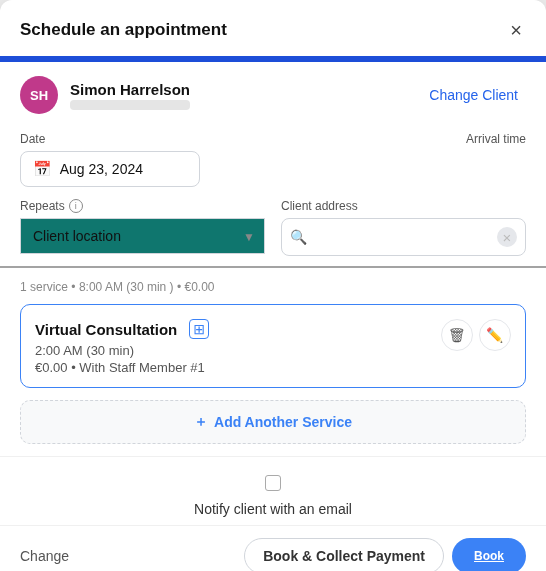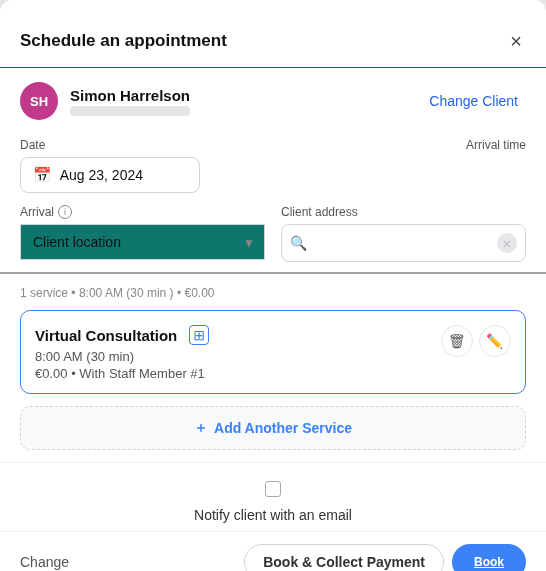--- a/index.html
+++ b/index.html
@@ -19,22 +19,21 @@
       box-shadow: 0 4px 24px rgba(0,0,0,0.18);
       overflow: hidden;
       display: flex;
       flex-direction: column;
     }
     .modal-header {
       display: flex;
       align-items: center;
       justify-content: space-between;
       padding: 18px 20px 14px 20px;
-      border-bottom: 1px solid #1d4ed8;
-      margin-top: 11px;
+      border-bottom: 6px solid #1d4ed8;
     }
     .modal-title {
       font-size: 17px;
       font-weight: 700;
       color: #111;
     }
     .close-btn {
       background: none;
       border: none;
       cursor: pointer;
@@ -408,21 +407,21 @@
         </div>
       </div>
       <div class="form-group auto">
         <span class="form-label">Arrival time</span>
       </div>
     </div>
 
     <div class="location-row">
       <div class="form-group half">
         <span class="form-label">
-          <span>Arrival</span>
+          <span>Repeats</span>
           <span class="info-icon">i</span>
         </span>
         <div class="select-wrapper">
           <select class="select-input">
             <option>Client location</option>
             <option>My location</option>
             <option>Other</option>
           </select>
           <span class="select-arrow">▼</span>
         </div>
@@ -442,21 +441,21 @@
     <span>1 service  •  8:00 AM (30 min )  •  €0.00</span>
   </div>
 
   <div class="service-card-wrapper">
     <div class="service-card">
       <div class="service-info">
         <div class="service-name-row">
           <span class="service-name">Virtual Consultation</span>
           <div class="service-expand-icon">⊞</div>
         </div>
-        <div class="service-time">8:00 AM  (30 min)</div>
+        <div class="service-time">2:00 AM  (30 min)</div>
         <div class="service-price">€0.00  •  With Staff Member #1</div>
       </div>
       <div class="service-actions">
         <button class="icon-btn">
           <span>🗑</span>
         </button>
         <button class="icon-btn">
           <span>✏️</span>
         </button>
       </div>

